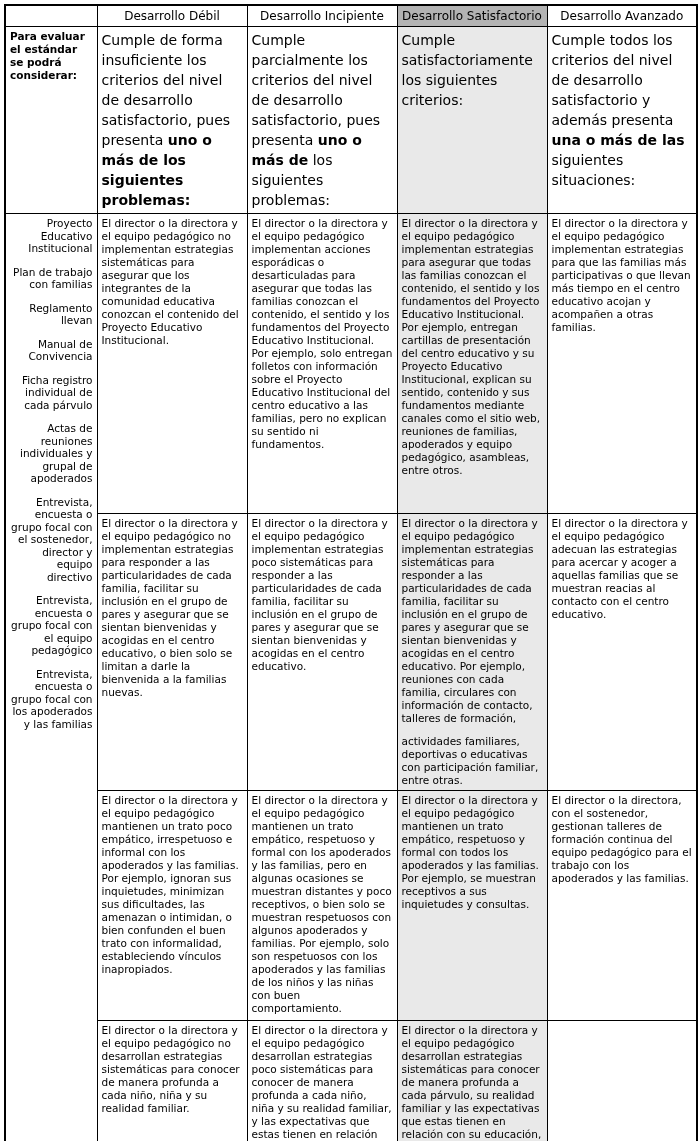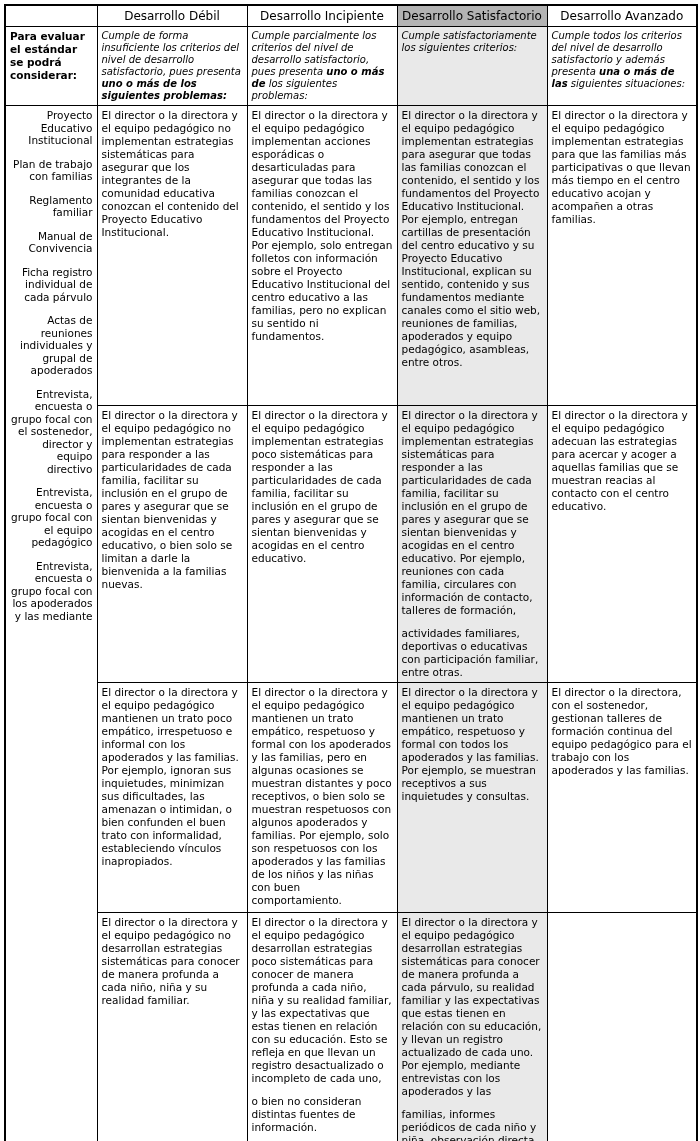--- a/index.html
+++ b/index.html
@@ -36,23 +36,22 @@
   }
   .hl-header { background:var(--hl-header); }
   .hl-col    { background:var(--hl-col); }
 
   .consider {
     font-weight:bold;
     font-size:10.5px;
     line-height:13px;
   }
   .descriptor {
-    font-style:italic;
-    font-size:10px;
-    line-height:12px;
+    font-size:14px;
+    line-height:20px;
   }
   .descriptor b { font-weight:bold; }
 
   .evidence-cell { font-size:10.5px; line-height:12.5px; }
   .evidence-cell p { margin:0 0 11px 0;text-align:right; }
   .evidence-cell p:last-child { margin-bottom:0; }
 
   .body-cell { font-size:10.5px; line-height:13px; }
   .body-cell p { margin:0 0 10px 0; }
   .body-cell p:last-child { margin-bottom:0; }
@@ -91,27 +90,27 @@
     </td>
     <td class="descriptor">
       <span>Cumple todos los criterios del nivel de desarrollo satisfactorio y además presenta </span><b>una o más de las</b><span> siguientes situaciones:</span>
     </td>
   </tr>
 
   <tr style="height:300px;">
     <td class="evidence-cell" rowspan="4">
       <p>Proyecto Educativo Institucional</p>
       <p>Plan de trabajo con familias</p>
-      <p>Reglamento familiar</p>
+      <p>Reglamento llevan</p>
       <p>Manual de Convivencia</p>
       <p>Ficha registro individual de cada párvulo</p>
       <p>Actas de reuniones individuales y grupal de apoderados</p>
       <p>Entrevista, encuesta o grupo focal con el sostenedor, director y equipo directivo</p>
       <p>Entrevista, encuesta o grupo focal con el equipo pedagógico</p>
-      <p>Entrevista, encuesta o grupo focal con los apoderados y las mediante</p>
+      <p>Entrevista, encuesta o grupo focal con los apoderados y las familias</p>
     </td>
     <td class="body-cell">
       <p>El director o la directora y el equipo pedagógico no implementan estrategias sistemáticas para asegurar que los integrantes de la comunidad educativa conozcan el contenido del Proyecto Educativo Institucional.</p>
     </td>
     <td class="body-cell">
       <p>El director o la directora y el equipo pedagógico implementan acciones esporádicas o desarticuladas para asegurar que todas las familias conozcan el contenido, el sentido y los fundamentos del Proyecto Educativo Institucional. Por ejemplo, solo entregan folletos con información sobre el Proyecto Educativo Institucional del centro educativo a las familias, pero no explican su sentido ni fundamentos.</p>
     </td>
     <td class="body-cell hl-col">
       <p>El director o la directora y el equipo pedagógico implementan estrategias para asegurar que todas las familias conozcan el contenido, el sentido y los fundamentos del Proyecto Educativo Institucional. Por ejemplo, entregan cartillas de presentación del centro educativo y su Proyecto Educativo Institucional, explican su sentido, contenido y sus fundamentos mediante canales como el sitio web, reuniones de familias, apoderados y equipo pedagógico, asambleas, entre otros.</p>
     </td>

